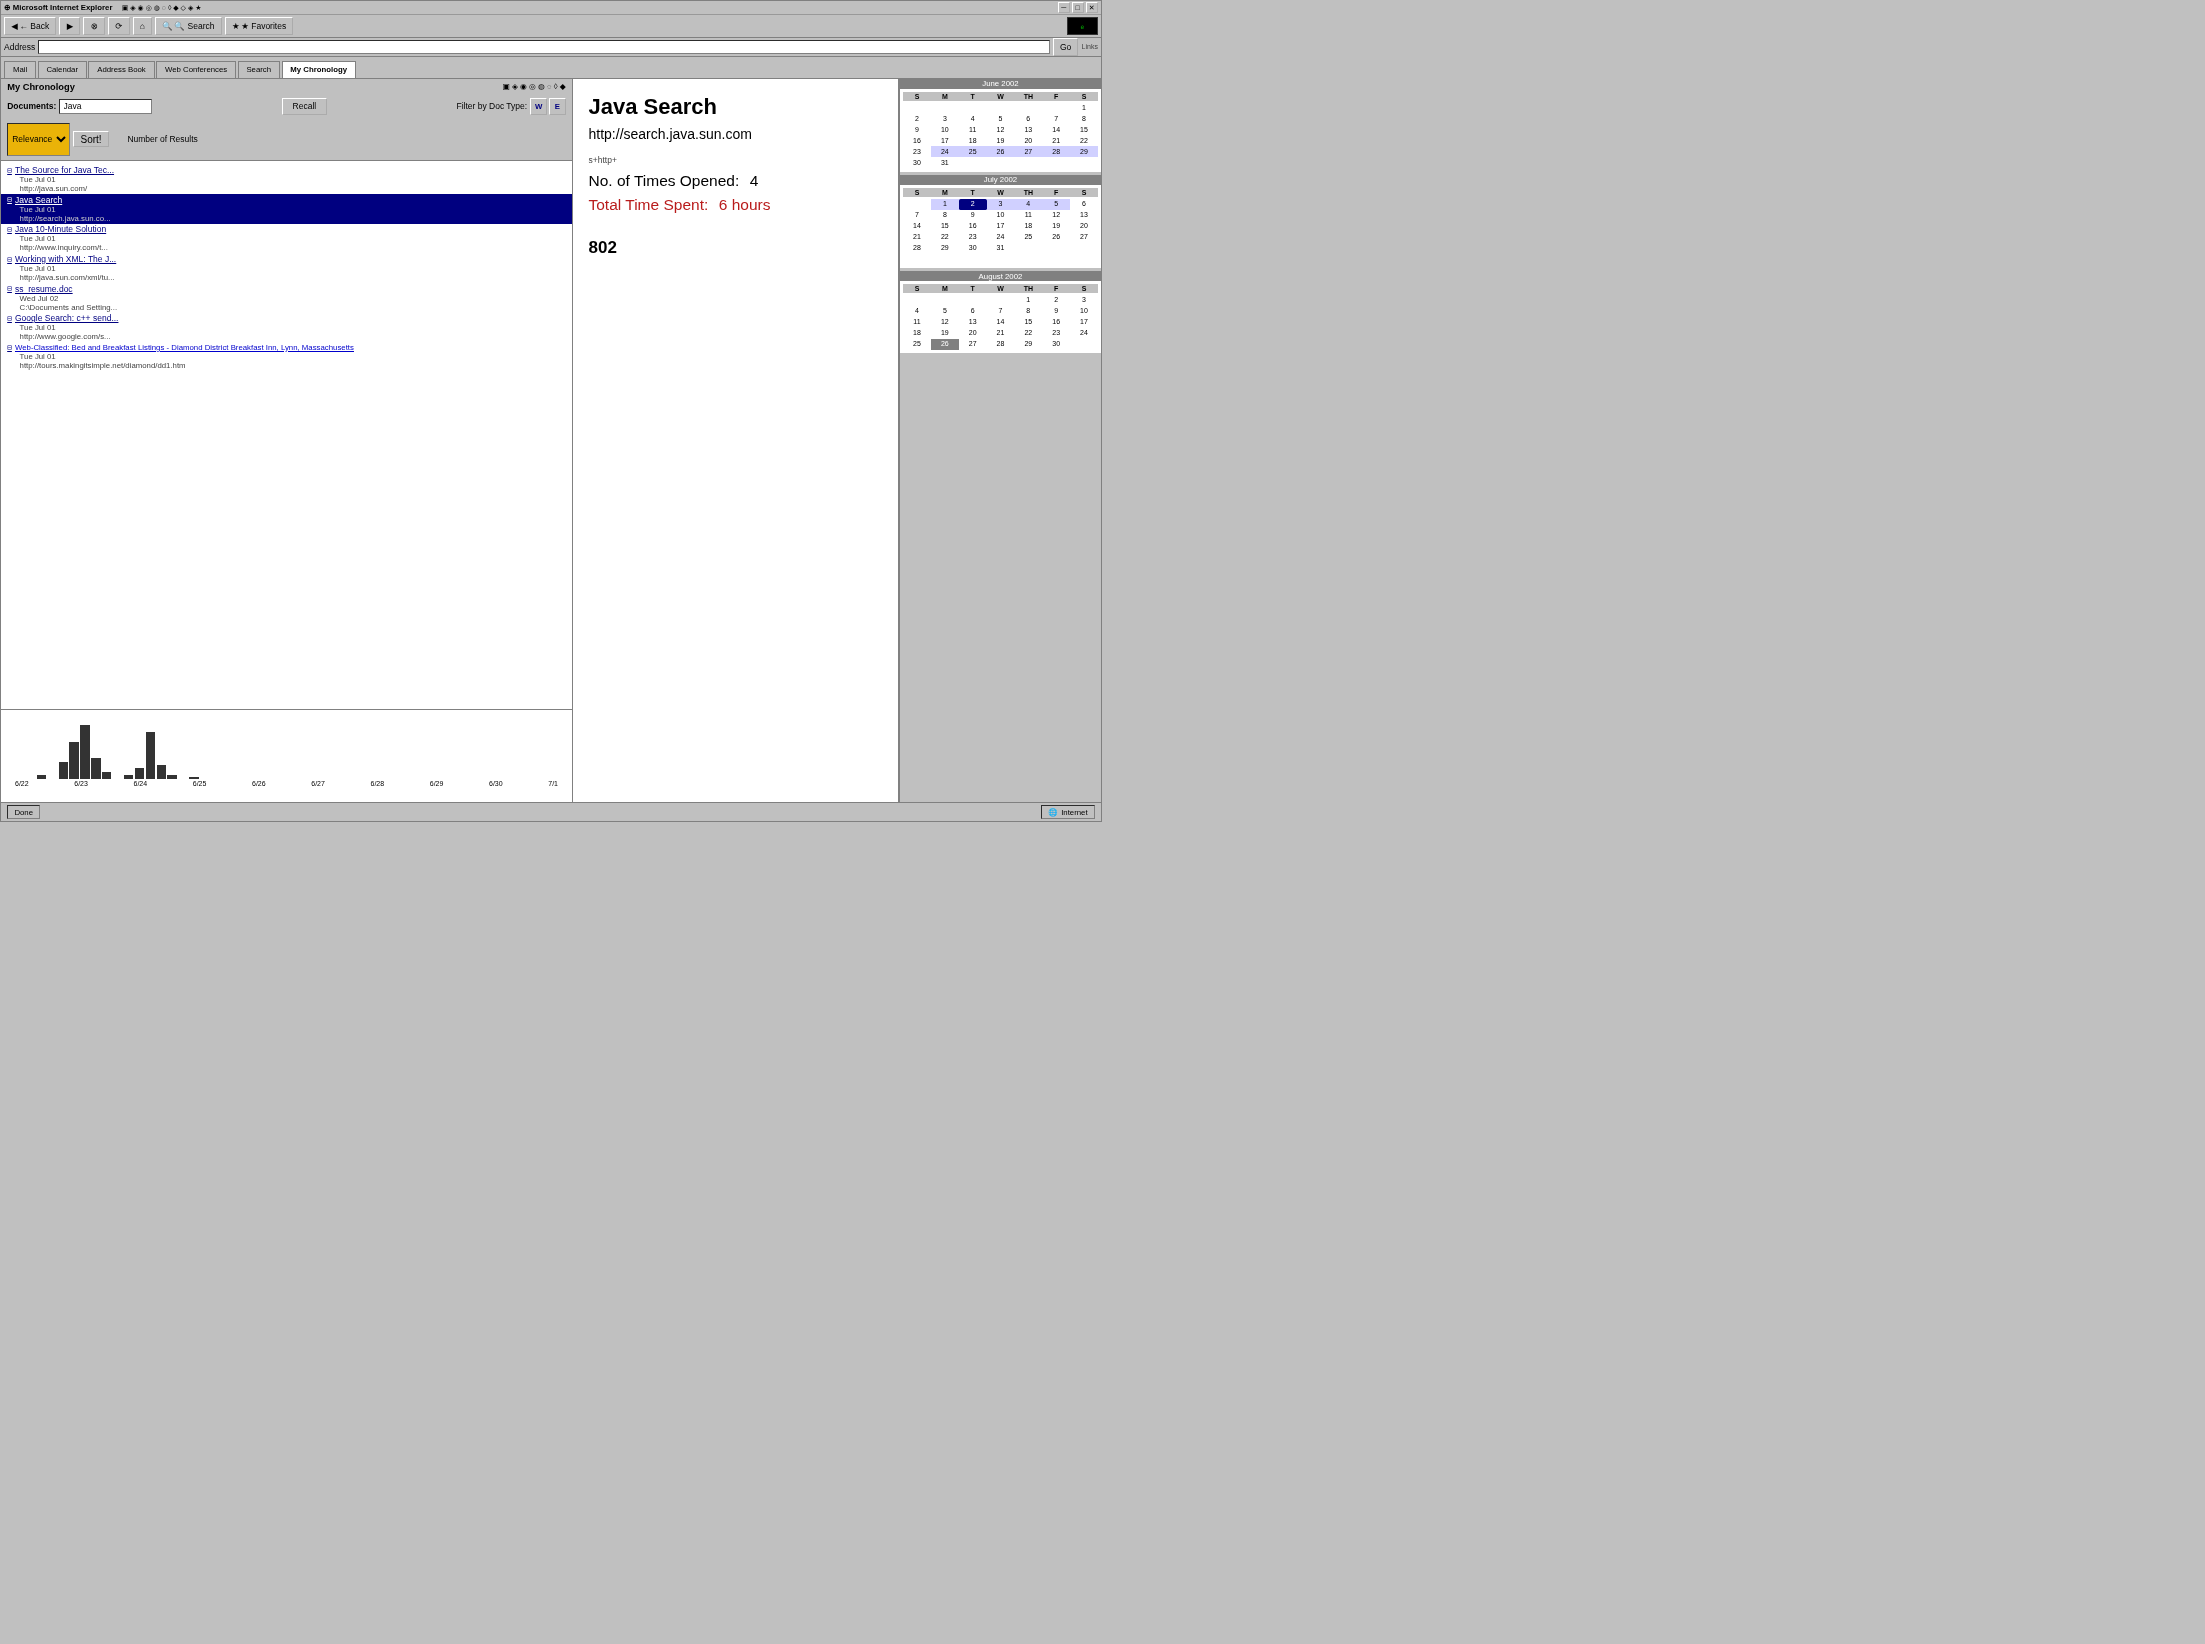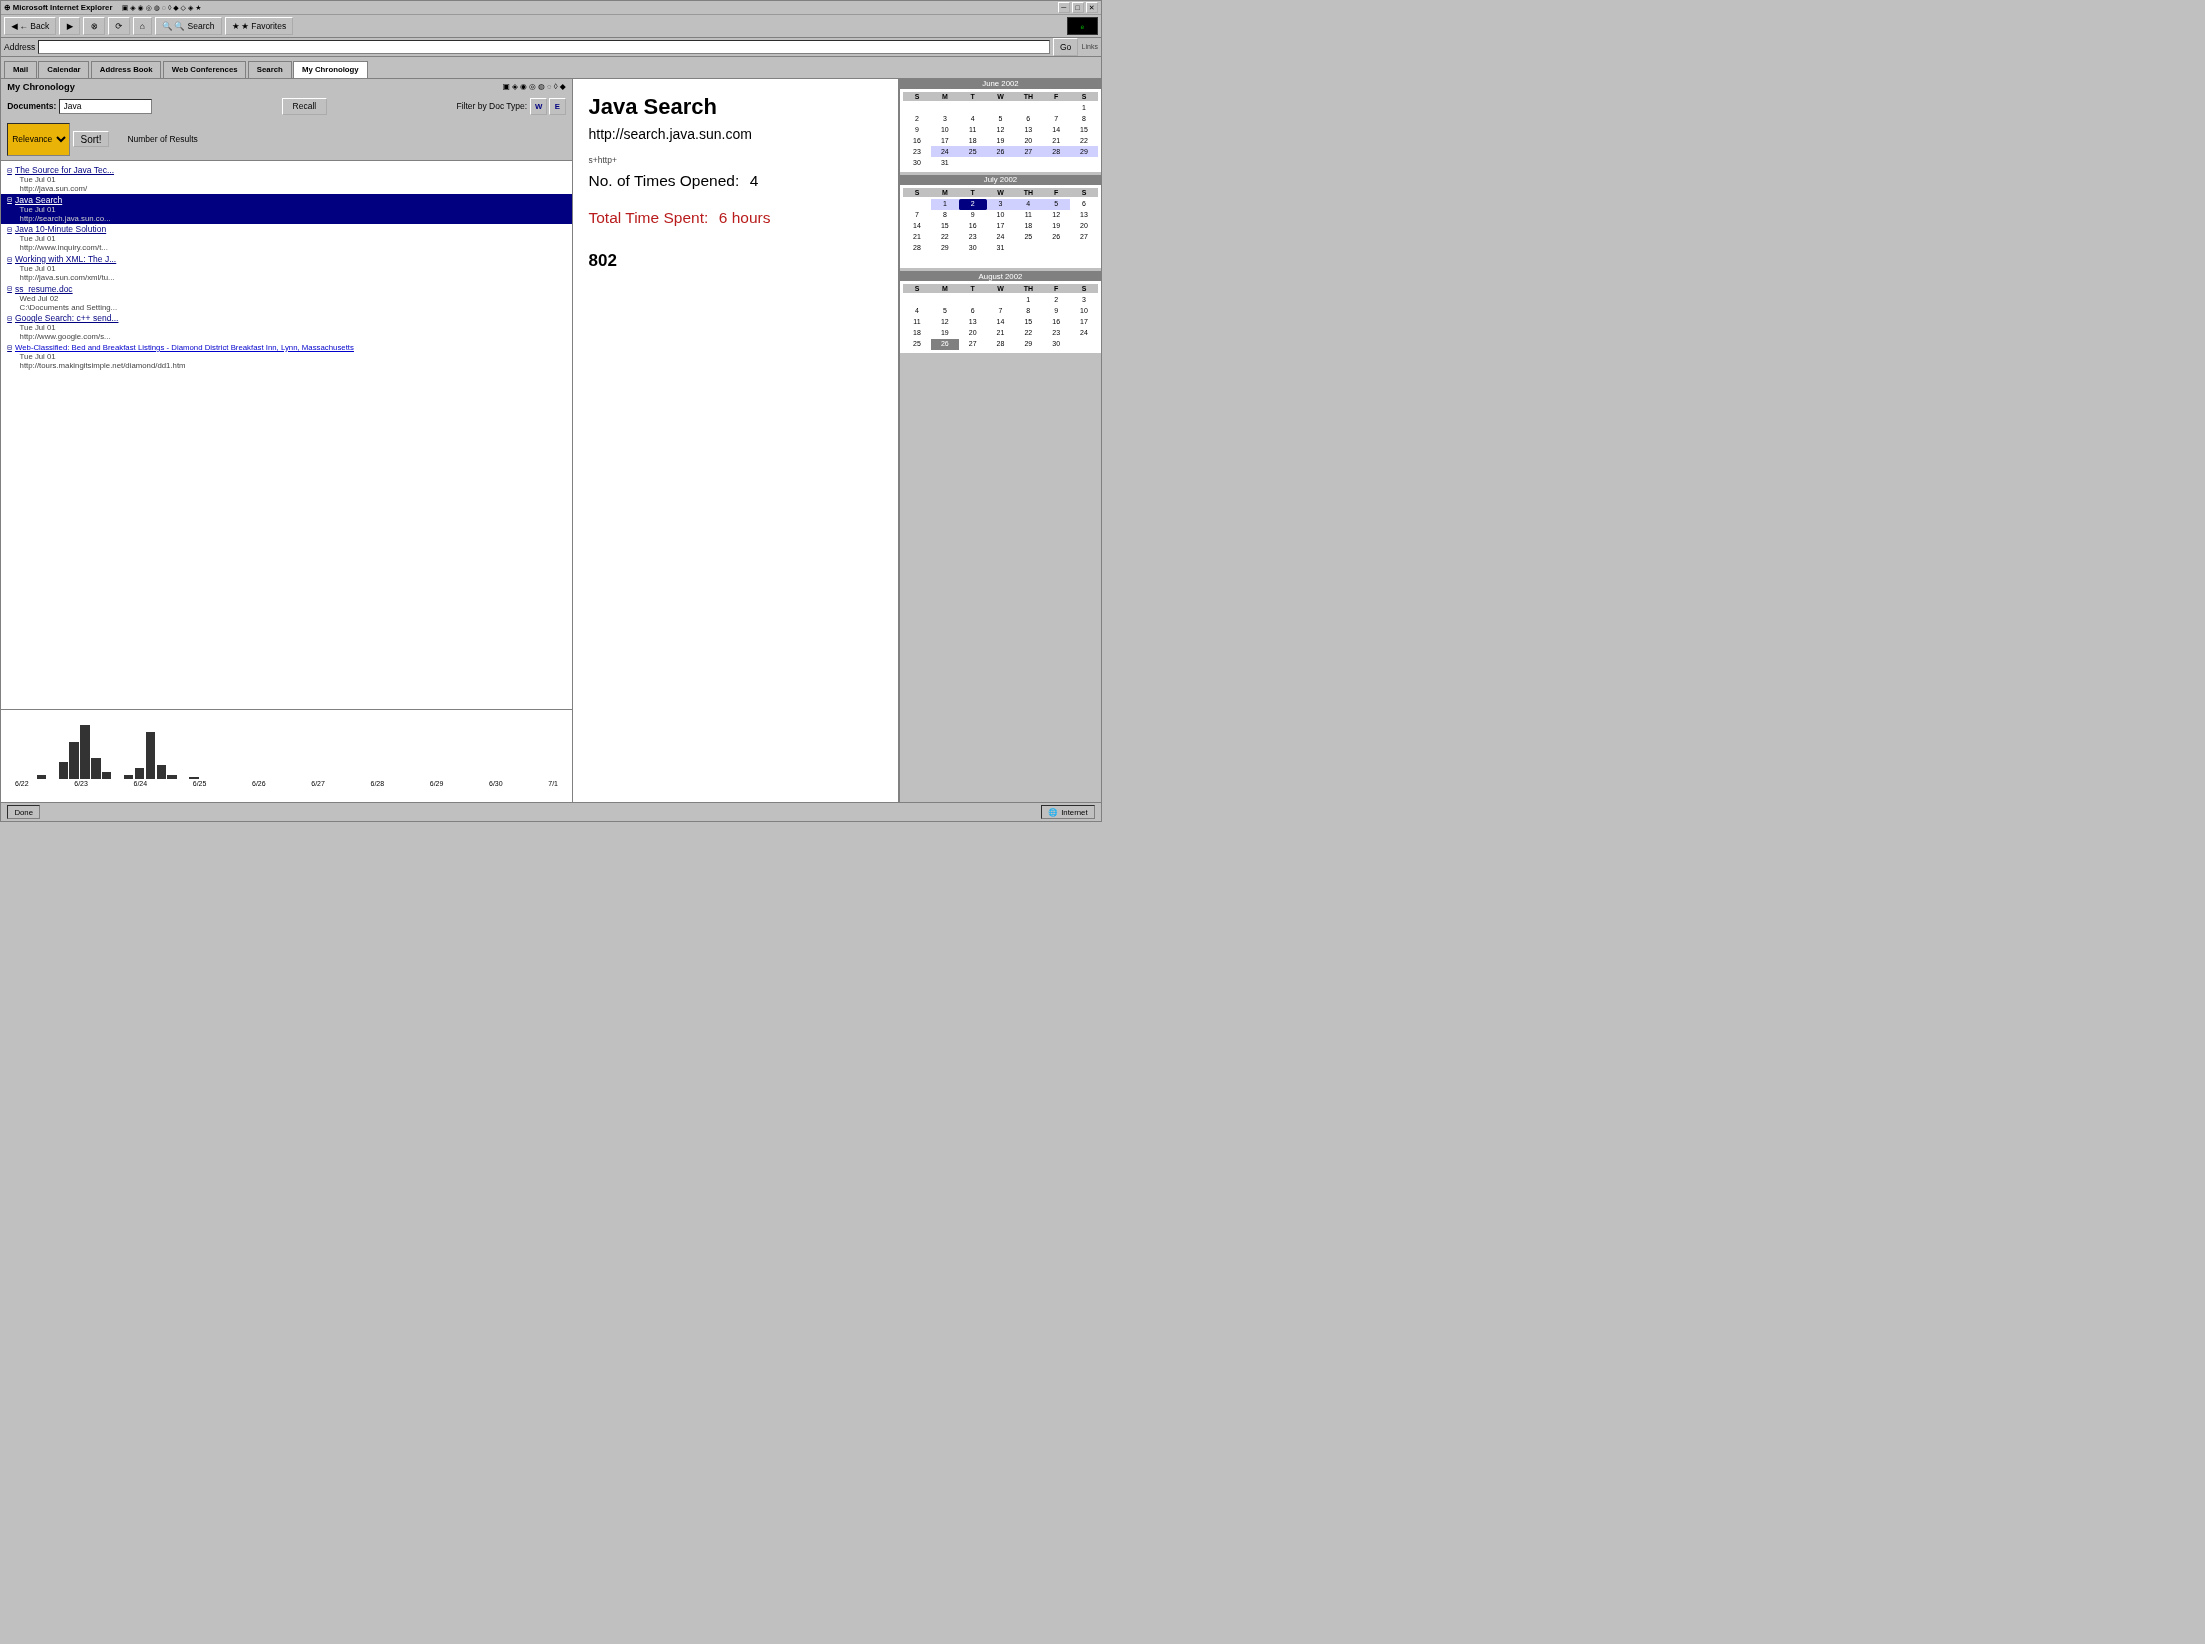--- a/index.html
+++ b/index.html
@@ -113,21 +113,20 @@
     .nav-tab {
       background: #c0c0c0;
       border: 0.8px solid #808080;
       border-bottom: none;
       padding: 1.6px 7.8px;
       cursor: pointer;
       font-size: 7.8px;
       height: 17px;
       display: flex;
       align-items: center;
-      font-weight: bold;
     }
 
     .nav-tab.active {
       background: white;
       font-weight: bold;
     }
 
     
     .main-area {
       display: flex;
@@ -317,21 +316,21 @@
 
     .detail-url {
       font-size: 14px;
       color: #000;
       margin-bottom: 12.4px;
     }
 
     .detail-stat {
       font-size: 15.5px;
       color: #000;
-      margin-bottom: 19px;
+      margin-bottom: 6px;
     }
 
     .detail-stat-2 {
       font-size: 15.5px;
       color: #b91c1c;
       margin-bottom: 15.5px;
     }
 
     
     .timeline {

